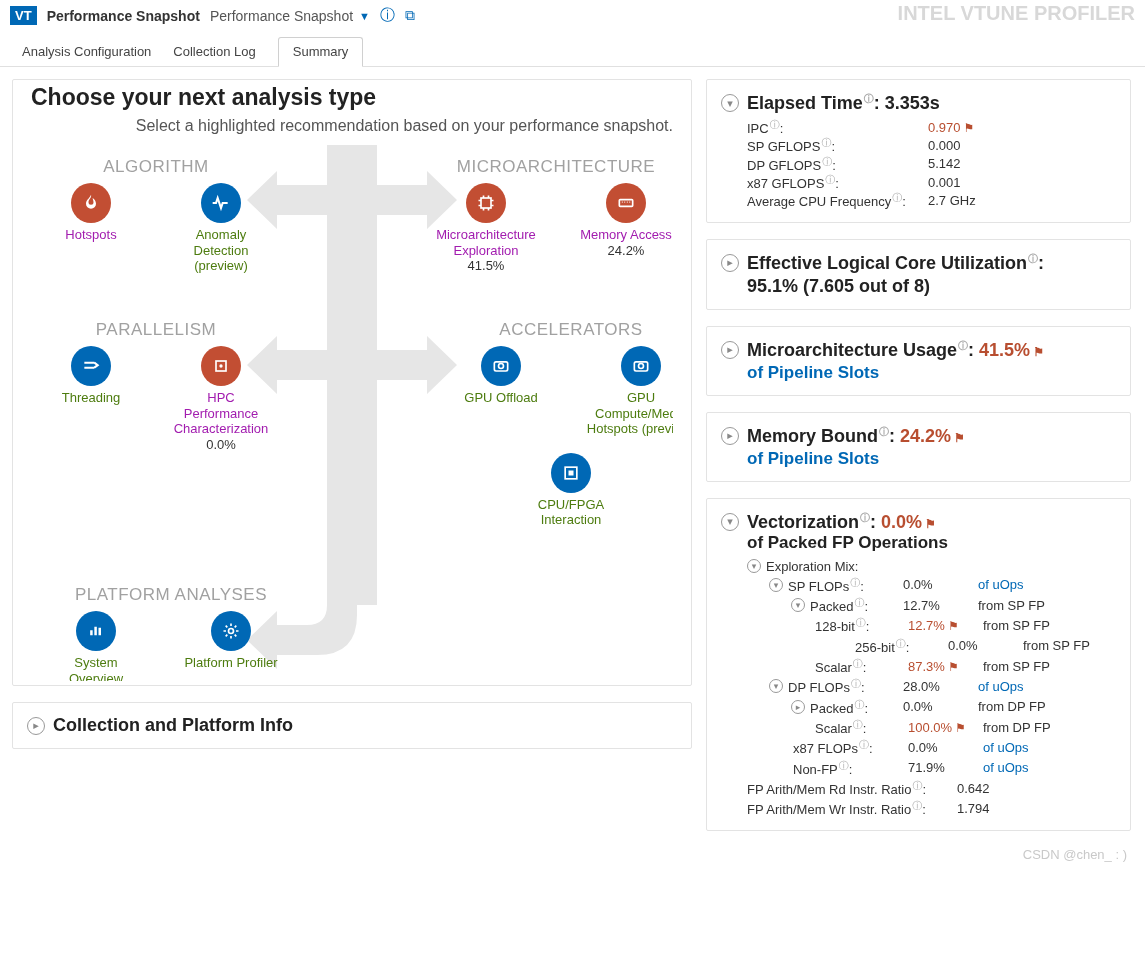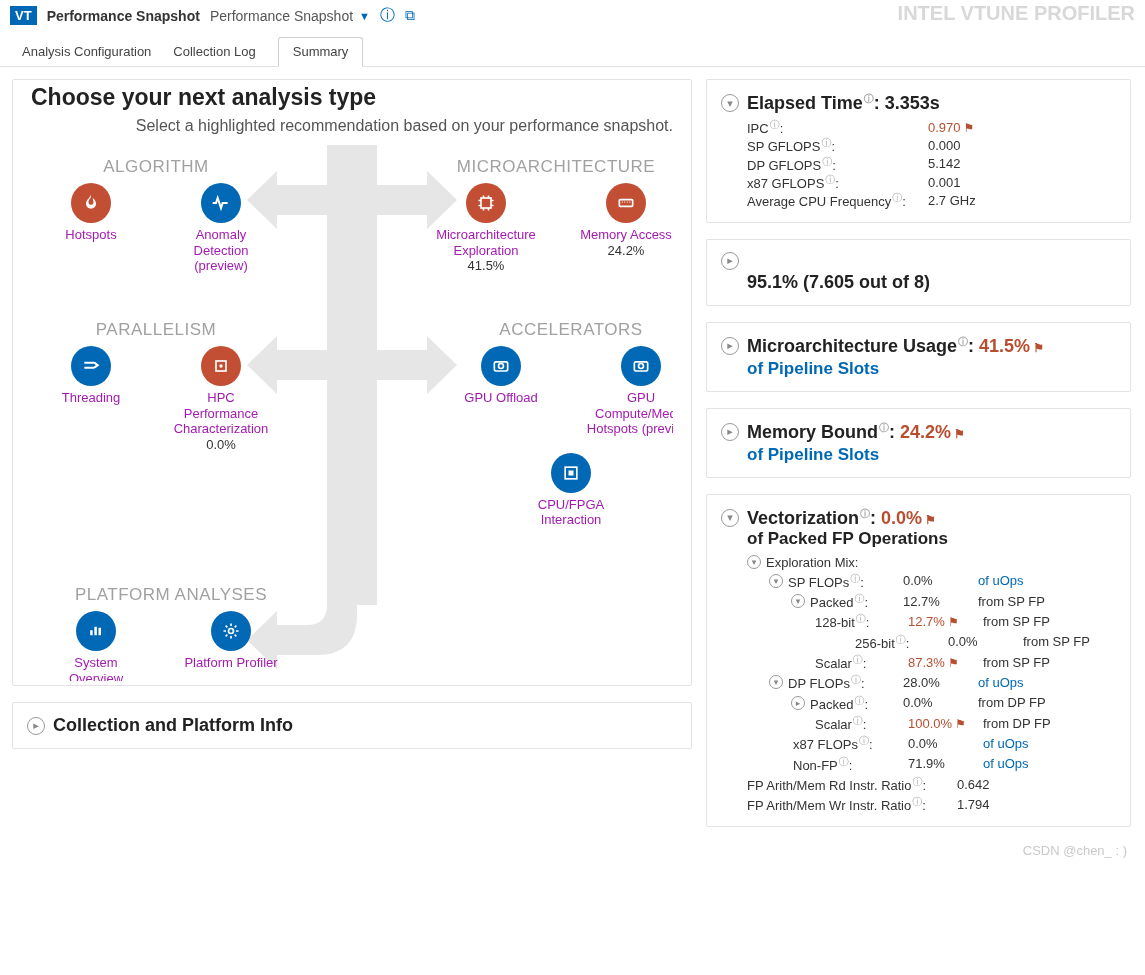--- a/index.html
+++ b/index.html
@@ -24,21 +24,21 @@
 .flow-svg { position:absolute; left:0; top:0; z-index:0; }
 .analysis-area > .block { position:absolute; z-index:1; }
 .section-label { color:#a1a1a1; font-size:17px; text-align:center; letter-spacing:0.5px;}
 .iconset { display:flex; justify-content:center; gap:30px; margin-top:6px; }
 .iconbtn { text-align:center; width:115px; cursor:pointer; }
 .iconbtn .circ { display:flex; align-items:center; justify-content:center; width:40px; height:40px; border-radius:50%; margin:0 auto; color:#fff; }
 .circ.blue { background:#0068b5; }
 .circ.red  { background:#c24e33; }
 .iconbtn .lbl { font-size:13px; margin-top:4px; line-height:1.2; word-wrap:break-word;}
 .iconbtn .lbl.red { color:#a21caf; }
-.iconbtn .lbl.blue { color:#a21caf; }
+.iconbtn .lbl.blue { color:#4d7c0f; }
 .iconbtn .pct { font-size:13px; color:#333; }
 .card.section { padding:12px 14px; }
 .sec-head { display:flex; align-items:center; gap:8px; }
 .chevron { width:18px; height:18px; border:1.5px solid #999; border-radius:50%; display:flex; align-items:center; justify-content:center; color:#888; font-size:11px; flex-shrink:0; }
 .chevron.sm { width:14px; height:14px; font-size:9px; border-width:1px;}
 .sec-title { font-size:18px; font-weight:bold; color:#222; }
 .sup { font-size:10px; color:#aaa; vertical-align:super; margin-left:1px;}
 .val-warn { color:#b84e30; font-weight:bold; }
 .flag { color:#b84e30; font-size:12px; margin-left:3px;}
 .sec-sub { color:#0068b5; font-weight:bold; font-size:17px; margin-left:26px; margin-top:2px;}
@@ -271,20 +271,23 @@
         <div class="kv">
             <span class="k"><span>Average CPU Frequency</span><span class="sup">ⓘ</span>:</span>
             <span class="v">2.7 GHz</span>
           </div>
       </div>
     </div>
 
     <div class="card section">
       <div class="sec-head">
         <span class="chevron">▸</span>
+        <span class="sec-title">
+          <span>Effective Logical Core Utilization</span><span class="sup">ⓘ</span>:
+        </span>
       </div>
       <div class="sec-title" style="margin-left:26px; margin-top:2px;">95.1% (7.605 out of 8)</div>
     </div>
 
     <div class="card section">
       <div class="sec-head">
         <span class="chevron">▸</span>
         <span class="sec-title">
           <span>Microarchitecture Usage</span><span class="sup">ⓘ</span>: <span class="val-warn">41.5%</span><span class="flag">⚑</span>
         </span>

